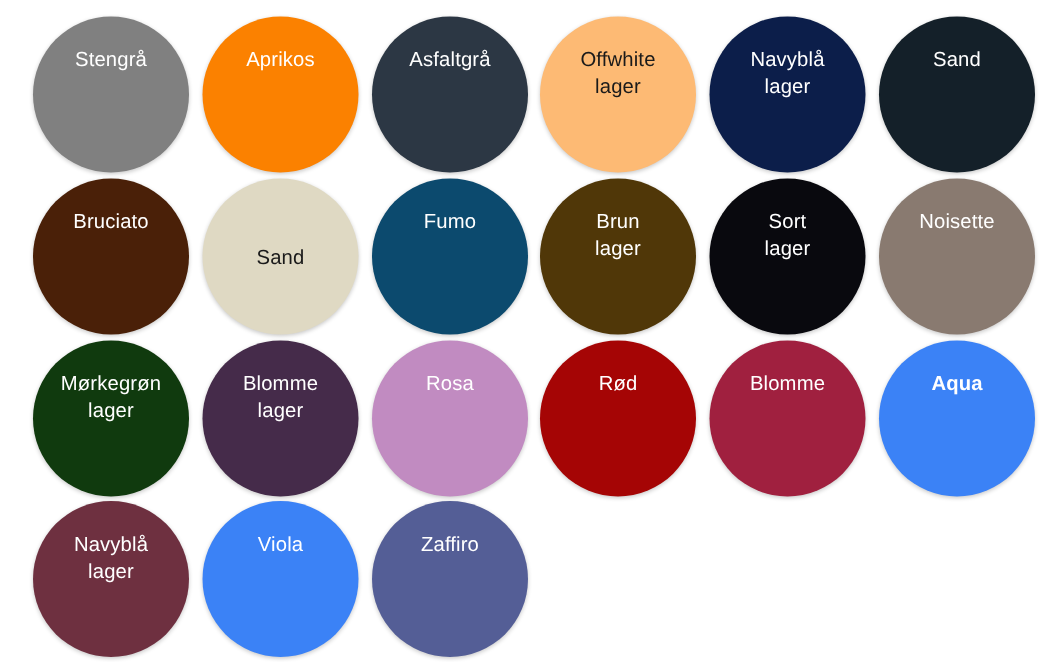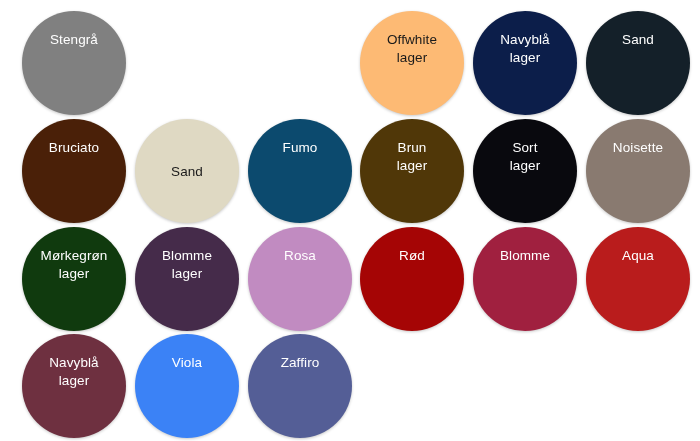--- a/index.html
+++ b/index.html
@@ -57,20 +57,26 @@
   .row-2 { top: 227px; }
   .row-3 { top: 334px; }
 </style>
 </head>
 <body>
 
 <div id="swatch-grid">
     <div class="swatch col-0 row-0" style="background: rgb(128, 128, 128);">
       <span class="swatch-label" style="color: rgb(255, 255, 255);">Stengrå</span>
     </div>
+    <div class="swatch col-1 row-0" style="background: rgb(251, 129, 0);">
+      <span class="swatch-label" style="color: rgb(255, 255, 255);">Aprikos</span>
+    </div>
+    <div class="swatch col-2 row-0" style="background: rgb(44, 55, 68);">
+      <span class="swatch-label" style="color: rgb(255, 255, 255);">Asfaltgrå</span>
+    </div>
     <div class="swatch col-3 row-0" style="background: #fdba74; justify-content: flex-end;">
       <span class="swatch-label" style="color: rgb(26, 26, 26);">Offwhite
 lager</span>
     </div>
     <div class="swatch col-4 row-0" style="background: rgb(12, 30, 74);">
       <span class="swatch-label" style="color: rgb(255, 255, 255);">Navyblå
 lager</span>
     </div>
     <div class="swatch col-5 row-0" style="background: rgb(20, 32, 41);">
       <span class="swatch-label" style="color: rgb(255, 255, 255);">Sand</span>
@@ -105,21 +111,21 @@
     </div>
     <div class="swatch col-2 row-2" style="background: rgb(193, 139, 193);">
       <span class="swatch-label" style="color: rgb(255, 255, 255);">Rosa</span>
     </div>
     <div class="swatch col-3 row-2" style="background: rgb(165, 5, 5);">
       <span class="swatch-label" style="color: rgb(255, 255, 255);">Rød</span>
     </div>
     <div class="swatch col-4 row-2" style="background: rgb(160, 32, 63);">
       <span class="swatch-label" style="color: rgb(255, 255, 255);">Blomme</span>
     </div>
-    <div class="swatch col-5 row-2" style="background: #b91c1c;">
+    <div class="swatch col-5 row-2" style="background: #3b82f6; font-weight: bold;">
       <span class="swatch-label" style="color: rgb(255, 255, 255);">Aqua</span>
     </div>
     <div class="swatch col-0 row-3" style="background: rgb(110, 48, 64);">
       <span class="swatch-label" style="color: rgb(255, 255, 255);">Navyblå
 lager</span>
     </div>
     <div class="swatch col-1 row-3" style="background: #3b82f6;">
       <span class="swatch-label" style="color: rgb(255, 255, 255);">Viola</span>
     </div>
     <div class="swatch col-2 row-3" style="background: rgb(84, 94, 150);">

